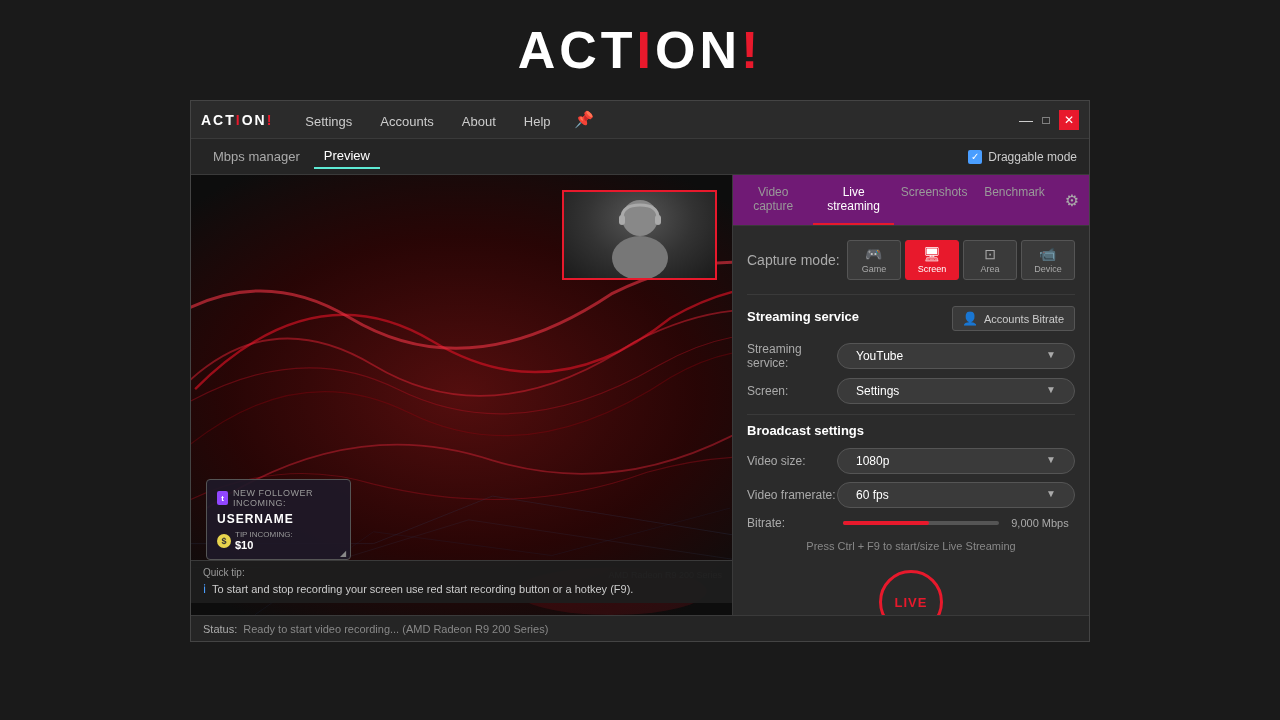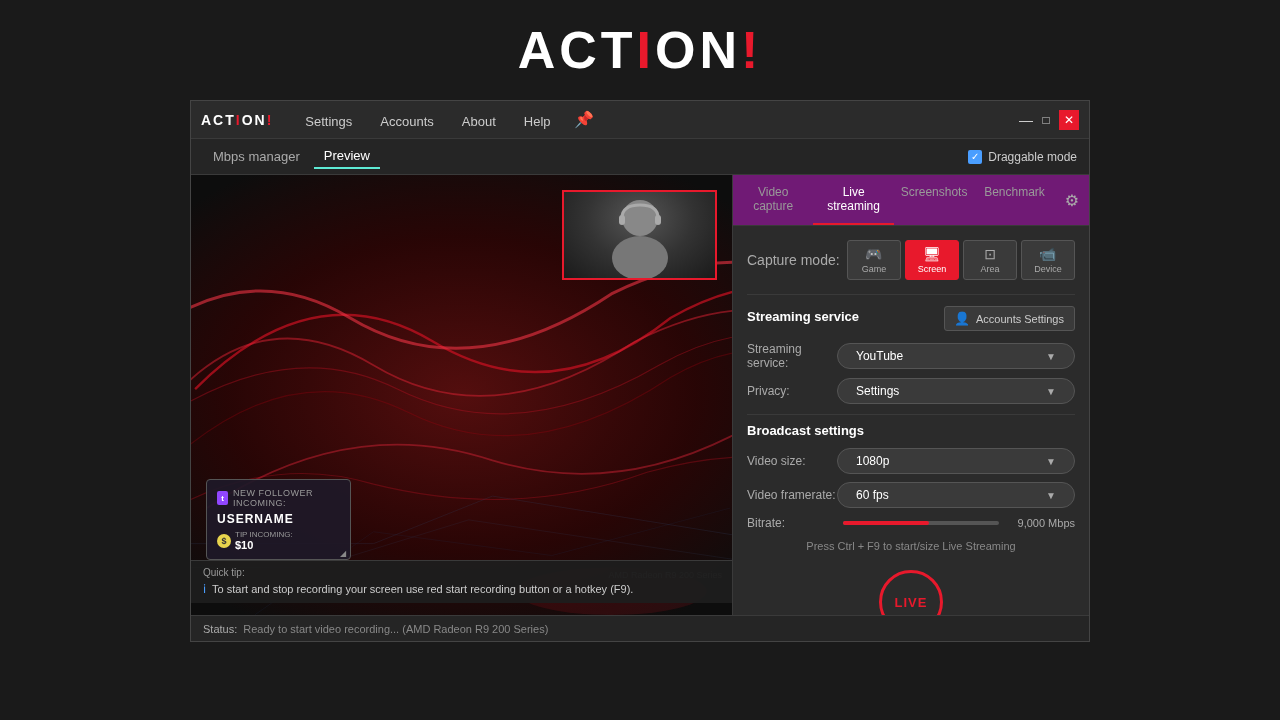--- a/index.html
+++ b/index.html
@@ -447,21 +447,20 @@
     }
     .form-select {
       flex: 1;
       background: #3a3a3a;
       border: 1px solid #555;
       border-radius: 13px;
       padding: 5px 18px;
       color: #fff;
       font-size: 12px;
       display: flex;
-      align-items: center;
       justify-content: space-between;
       cursor: pointer;
     }
     .form-input {
       flex: 1;
       background: #3a3a3a;
       border: 1px solid #555;
       border-radius: 3px;
       padding: 5px 10px;
       color: #fff;
@@ -489,21 +488,21 @@
     .bitrate-fill {
       height: 100%;
       background: #e8192c;
       border-radius: 2px;
       width: 55%;
     }
     .bitrate-value {
       color: #aaa;
       font-size: 11px;
       min-width: 70px;
-      text-align: right;
+      text-align: center;
     }
 
     
     .hint-text {
       text-align: center;
       color: #888;
       font-size: 11px;
       margin: 8px 0;
     }
 
@@ -699,34 +698,34 @@
           </div>
         </div>
 
         <div class="divider"></div>
 
         <div class="service-section">
           <div class="service-header">
             <div class="panel-section-title">Streaming service</div>
             <div class="accounts-manager-btn">
               <span style="font-size:13px">👤</span>
-              <span>Accounts Settings</span>
+              <span>Accounts Bitrate</span>
             </div>
           </div>
 
           <div class="form-row">
             <div class="form-label">Streaming service:</div>
             <div class="form-select">
               <span>YouTube</span>
               <span class="chevron-down">▼</span>
             </div>
           </div>
 
           <div class="form-row">
-            <div class="form-label">Privacy:</div>
+            <div class="form-label">Screen:</div>
             <div class="form-select">
               <span>Settings</span>
               <span class="chevron-down">▼</span>
             </div>
           </div>
 
         </div>
 
         <div class="divider"></div>
 

